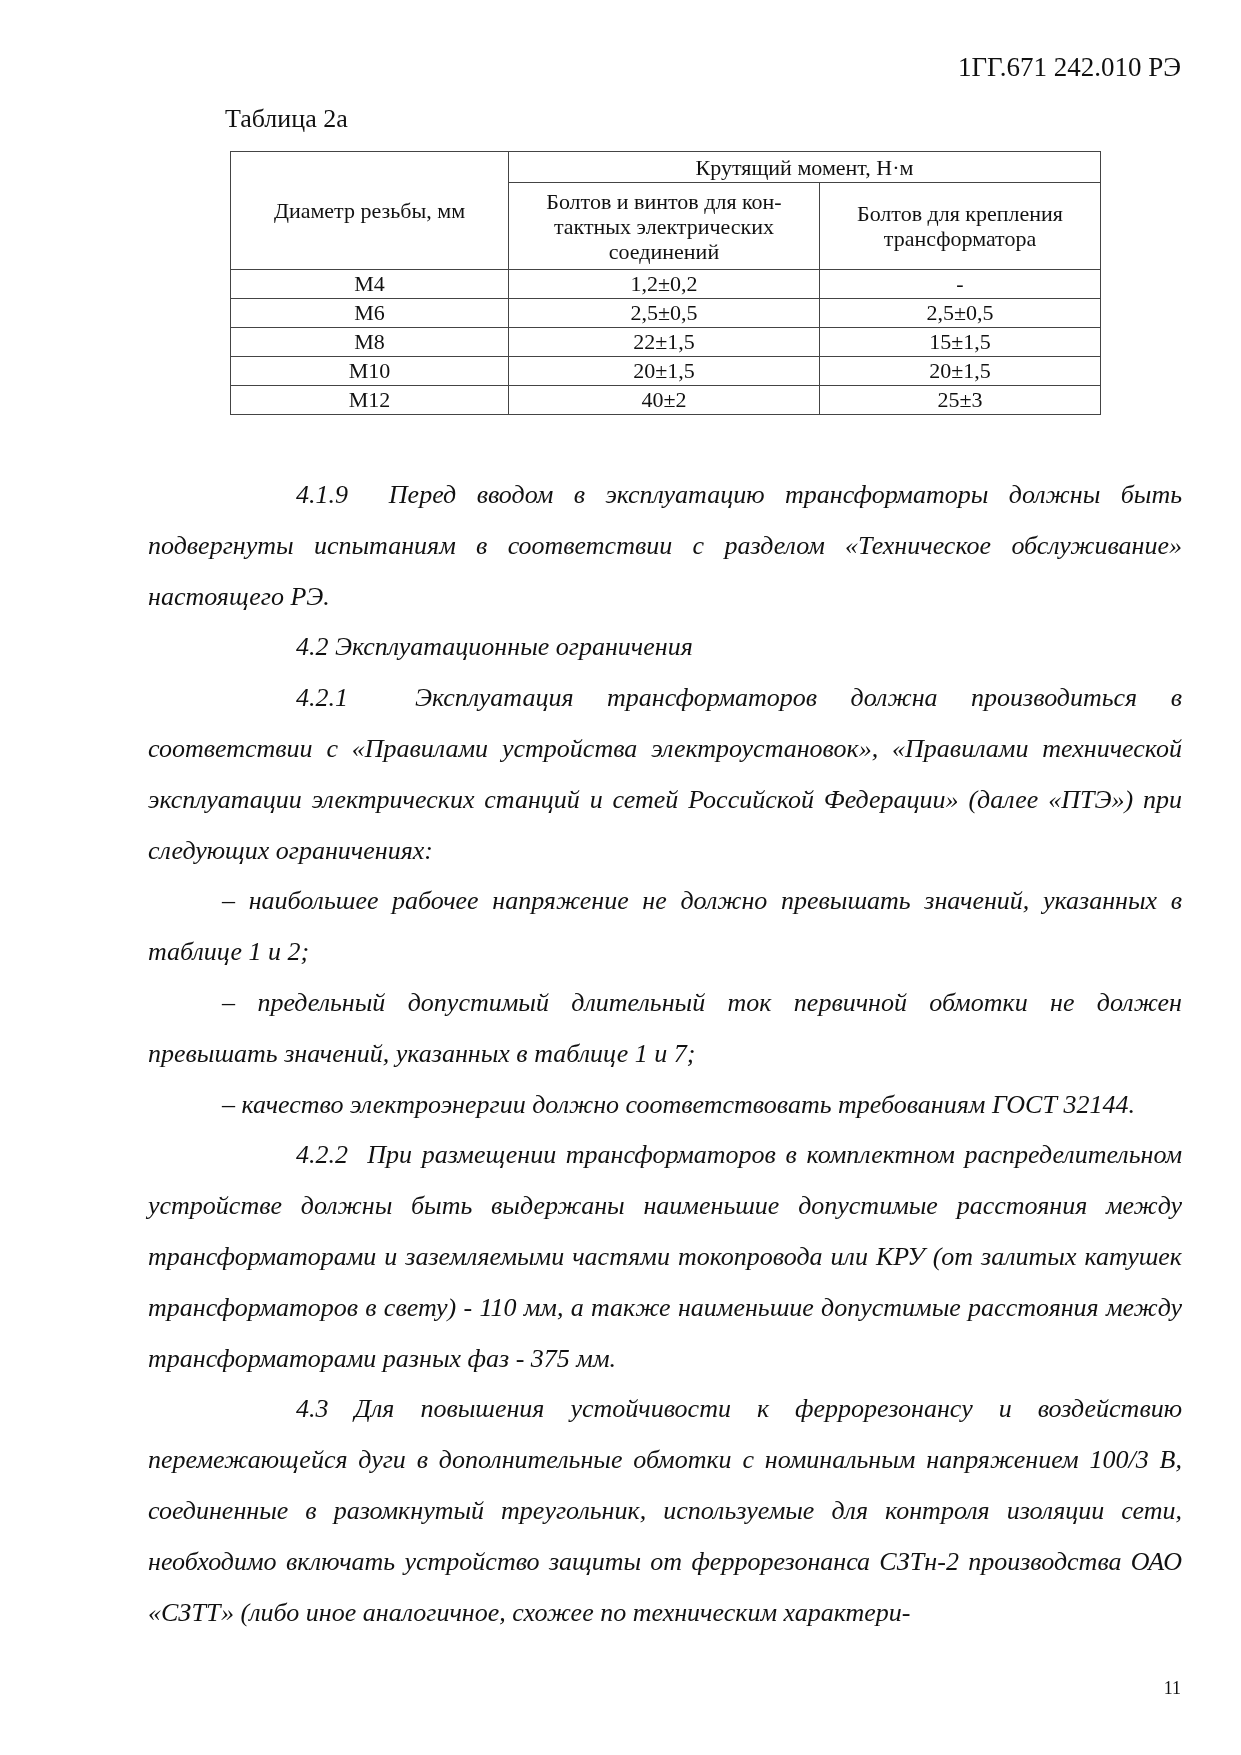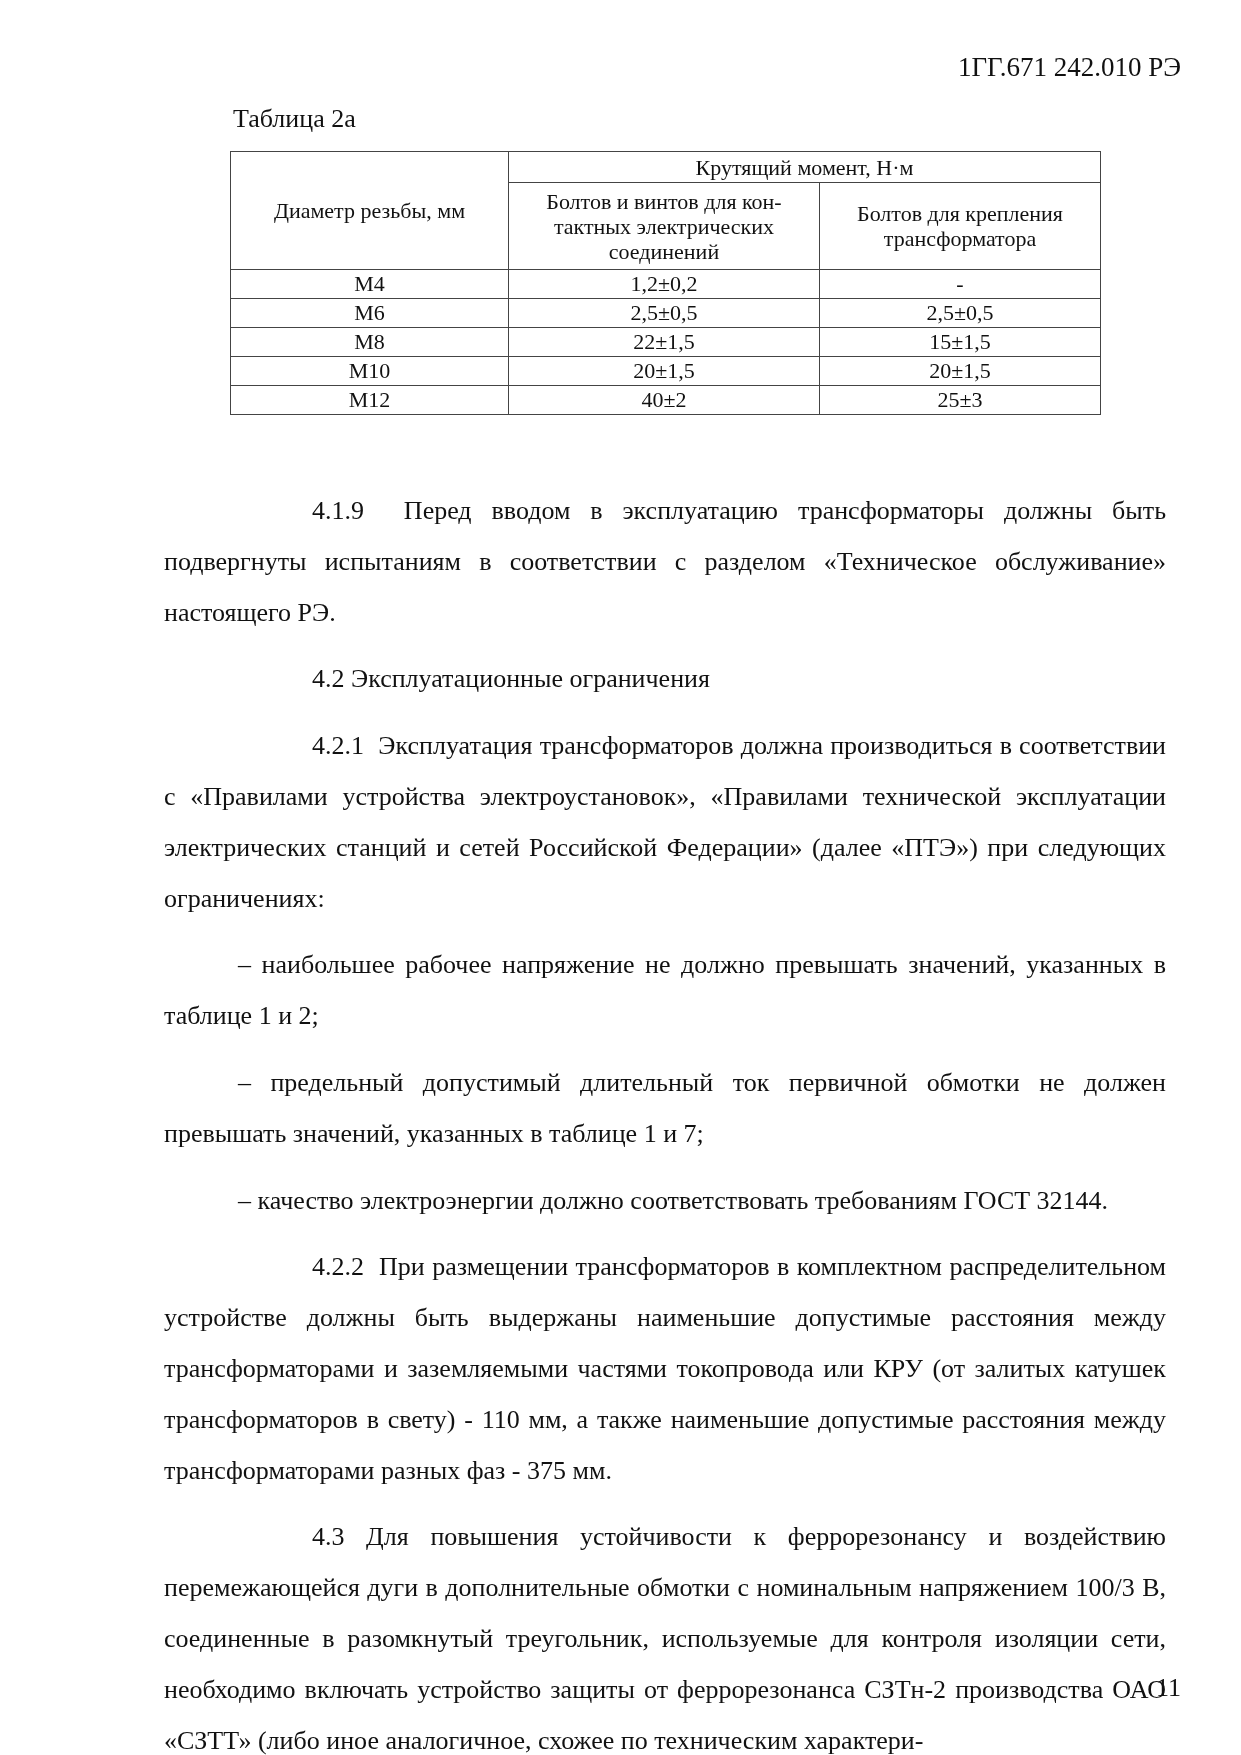--- a/index.html
+++ b/index.html
@@ -1,32 +1,32 @@
 <!DOCTYPE html>
 <html><head>
   <meta charset="utf-8">
   <style>
     html, body { margin: 0; padding: 0; background: #ffffff; }
     body { width: 1241px; height: 1755px; position: relative; overflow: hidden;
            font-family: "Liberation Serif", "DejaVu Serif", serif; color: #111111; }
     .doc-code { position: absolute; right: 60px; top: 52px; font-size: 27px; line-height: 30px; white-space: nowrap; }
-    .table-caption { position: absolute; left: 233px; top: 104px; font-size: 26px; line-height: 30px; }
+    .table-caption { position: absolute; left: 225px; top: 104px; font-size: 26px; line-height: 30px; }
     table.torque { position: absolute; left: 230px; top: 151px; width: 870px; border-collapse: collapse;
                    font-size: 22px; line-height: 25px; table-layout: fixed; }
     table.torque td, table.torque th { border: 1.5px solid #444; text-align: center; vertical-align: middle;
                    font-weight: normal; padding: 0 6px; margin-top: 32px; }
     table.torque col.c1 { width: 278px; } table.torque col.c2 { width: 311px; } table.torque col.c3 { width: 281px; }
     tr.h1 th { height: 30px; }
     tr.h2 th { height: 86px; }
     tbody td { height: 28px; line-height: 26px; }
     .body-text { position: absolute; left: 148px; top: 470px; width: 1034px; font-size: 26px; line-height: 50.8px; }
-    .body-text p { margin: 16px; text-align: justify; text-indent: 74px; }
+    .body-text p { margin: 0; text-align: justify; text-indent: 74px; font-style: italic; }
     .body-text p .num { display: inline-block; }
     .body-text p.pad .num { min-width: 74px; }
-    .page-number { position: absolute; right: 60px; top: 1673px; font-size: 26px; line-height: 30px; }
+    .page-number { position: absolute; right: 60px; top: 1673px; font-size: 18px; line-height: 30px; }
   </style>
 </head>
 <body>
 
 <div class="doc-code">1ГГ.671 242.010 РЭ</div>
 
 <div class="table-caption">Таблица 2а</div>
 
 <table class="torque">
   <colgroup>

